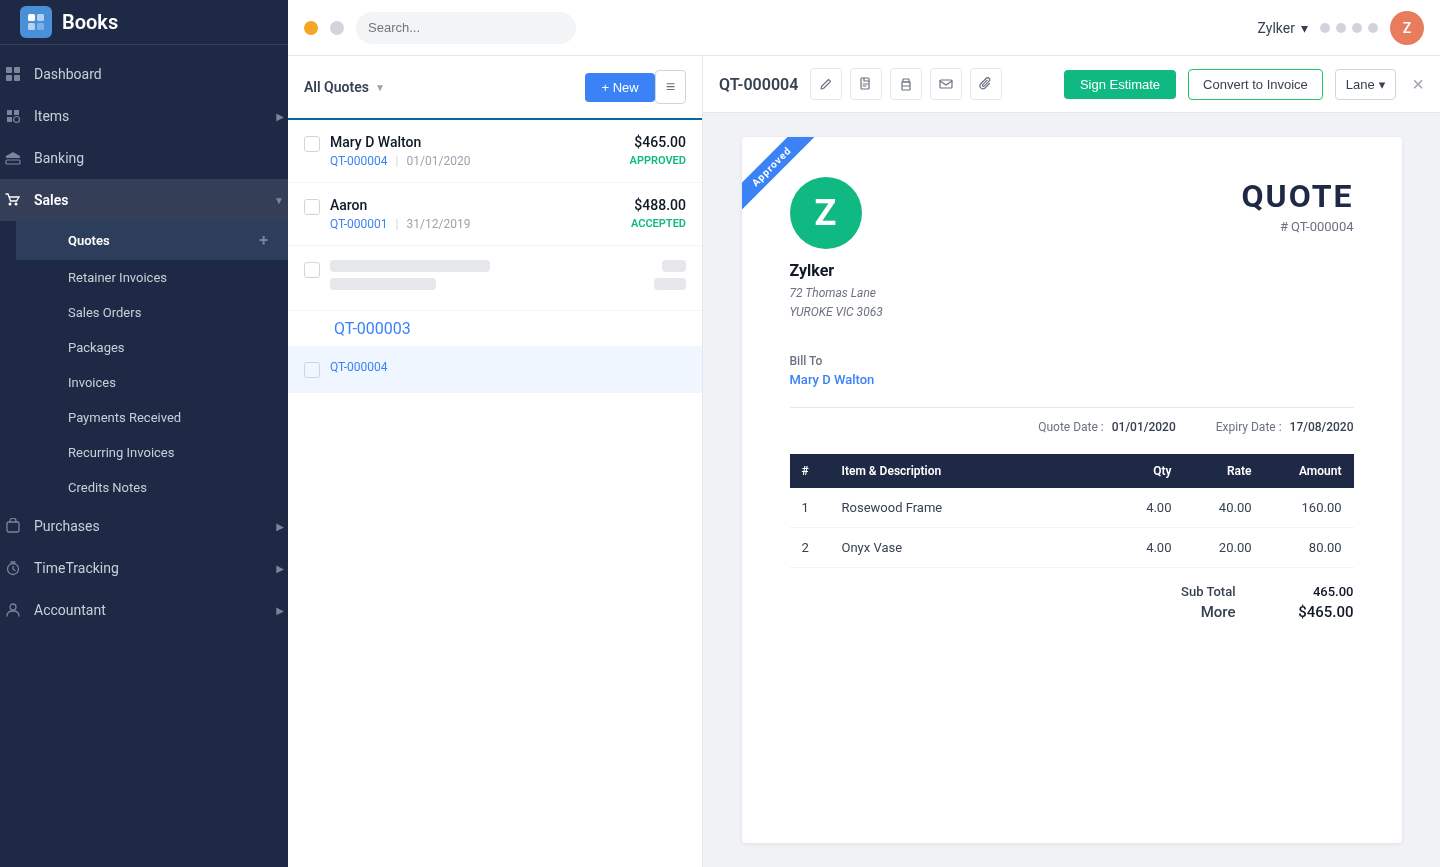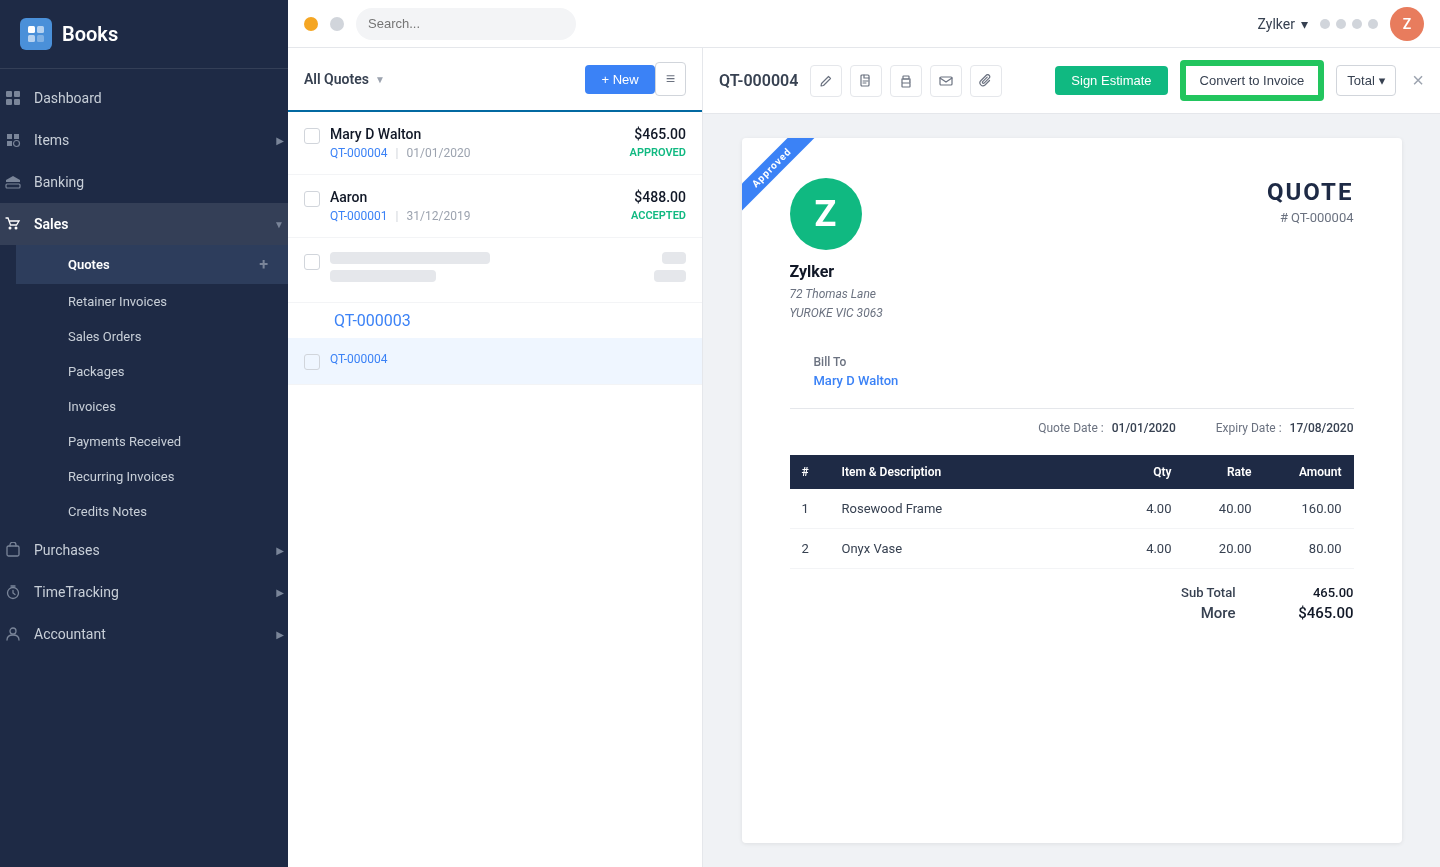--- a/index.html
+++ b/index.html
@@ -1,39 +1,39 @@
 <!DOCTYPE html>
 <html><head>
   <meta charset="utf-8">
   <style>
     * { box-sizing: border-box; margin: 0; padding: 0; }
     body { font-family: -apple-system, BlinkMacSystemFont, 'Segoe UI', Roboto, sans-serif; background: #f0f2f5; display: flex; height: 867px; overflow: hidden; }
 
     
     .sidebar { width: 288px; background: #1e2a45; color: #fff; display: flex; flex-direction: column; height: 100%; flex-shrink: 0; }
-    .sidebar-logo { display: flex; align-items: center; gap: 10px; padding: 18px 20px; border-bottom: 1px solid rgba(255,255,255,0.1); text-align: center; }
+    .sidebar-logo { display: flex; align-items: center; gap: 10px; padding: 6px 20px; border-bottom: 1px solid rgba(255,255,255,0.1); text-align: center; }
     .sidebar-logo-icon { width: 32px; height: 32px; background: #4a90d9; border-radius: 6px; display: flex; align-items: center; justify-content: center; color: white; font-size: 16px; }
     .sidebar-logo-text { font-size: 20px; font-weight: 600; color: white; }
     .sidebar-nav { flex: 1; overflow-y: auto; padding: 8px 0; }
     .nav-item { display: flex; align-items: center; justify-content: space-between; padding: 12px 4px; cursor: pointer; color: #c8cfd8; font-size: 14px; transition: background 0.15s; }
     .nav-item-left { display: flex; align-items: center; gap: 12px; }
     .nav-item.active { background: rgba(255,255,255,0.1); }
     .nav-item.active .nav-label { color: white; font-weight: 600; }
     .nav-arrow { font-size: 10px; color: #7a8599; }
     .sub-nav { padding-left: 16px; }
     .sub-nav-item { display: flex; align-items: center; justify-content: space-between; padding: 10px 20px 10px 52px; cursor: pointer; color: #c8cfd8; font-size: 13px; }
     .sub-nav-item.active-sub { background: #2d3d5c; color: white; font-weight: 600; }
     .sub-nav-item .add-icon { font-size: 16px; color: #7a8599; }
     .nav-icon { width: 18px; height: 18px; display: flex; align-items: center; justify-content: center; color: #7a8599; }
 
     
     .main { flex: 1; display: flex; flex-direction: column; overflow: hidden; }
 
     
-    .topbar { height: 48px; background: white; display: flex; align-items: center; padding: 0 16px; gap: 12px; border-bottom: 1px solid #e5e7eb; }
+    .topbar { height: 56px; background: white; display: flex; align-items: center; padding: 0 16px; gap: 12px; border-bottom: 1px solid #e5e7eb; }
     .topbar-dot-yellow { width: 14px; height: 14px; background: #f5a623; border-radius: 50%; }
     .topbar-dot-gray { width: 14px; height: 14px; background: #d1d5db; border-radius: 50%; }
     .topbar-search { flex: 0 0 220px; height: 32px; background: #f3f4f6; border-radius: 16px; border: none; padding: 0 12px; font-size: 13px; color: #9ca3af; }
     .topbar-spacer { flex: 1; }
     .topbar-user { display: flex; align-items: center; gap: 6px; font-size: 14px; color: #374151; cursor: pointer; }
     .topbar-dots { display: flex; gap: 6px; }
     .topbar-dot-sm { width: 10px; height: 10px; background: #d1d5db; border-radius: 50%; }
     .topbar-avatar { width: 34px; height: 34px; border-radius: 50%; background: #e87c5d; overflow: hidden; display: flex; align-items: center; justify-content: center; color: white; font-size: 14px; font-weight: 600; }
 
     
@@ -67,39 +67,39 @@
     .quote-item-skeleton .skeleton-line.w30 { width: 30%; }
 
     
     .detail-panel { flex: 1; background: #f0f2f5; display: flex; flex-direction: column; overflow: hidden; }
     .detail-header { background: white; padding: 12px 16px; display: flex; align-items: center; gap: 12px; border-bottom: 1px solid #e5e7eb; }
     .detail-id { font-size: 16px; font-weight: 600; color: #374151; }
     .detail-actions { display: flex; align-items: center; gap: 8px; }
     .action-icon-btn { width: 32px; height: 32px; background: white; border: 1px solid #e5e7eb; border-radius: 4px; display: flex; align-items: center; justify-content: center; cursor: pointer; color: #6b7280; font-size: 15px; }
     .detail-spacer { flex: 1; }
     .btn-sign { background: #10b981; color: white; border: none; border-radius: 4px; padding: 7px 16px; font-size: 13px; font-weight: 500; cursor: pointer; }
-    .btn-convert { background: white; color: #374151; border: 6px solid #22c55e; border-radius: 4px; padding: 7px 14px; font-size: 13px; cursor: pointer; }
+    .btn-convert { background: white; color: #374151; border: 1px solid #22c55e; border-radius: 4px; padding: 7px 14px; font-size: 13px; cursor: pointer; }
     .btn-more { background: white; color: #374151; border: 1px solid #d1d5db; border-radius: 4px; padding: 7px 10px; font-size: 13px; cursor: pointer; display: flex; align-items: center; gap: 4px; }
     .btn-close { background: transparent; border: none; font-size: 20px; color: #9ca3af; cursor: pointer; margin-left: 4px; }
 
     .detail-body { flex: 1; overflow-y: auto; padding: 24px; display: flex; justify-content: center; }
     .invoice-card { background: white; border-radius: 4px; width: 100%; max-width: 660px; padding: 40px 48px; box-shadow: 0 1px 4px rgba(0,0,0,0.08); position: relative; overflow: hidden; }
     
     
     .ribbon { position: absolute; top: 20px; left: -28px; background: #3b82f6; color: white; font-size: 10px; font-weight: 700; padding: 4px 32px; transform: rotate(-45deg); letter-spacing: 1px; }
 
     .invoice-top { display: flex; align-items: flex-start; justify-content: space-between; margin-bottom: 32px; }
     .company-logo { width: 72px; height: 72px; background: #10b981; border-radius: 50%; display: flex; align-items: center; justify-content: center; color: white; font-size: 36px; font-weight: 700; margin-bottom: 12px; }
     .company-name { font-size: 16px; font-weight: 700; color: #111827; margin-bottom: 4px; }
     .company-addr { font-size: 12px; color: #6b7280; line-height: 1.6; font-style: italic; }
     .invoice-title-block { text-align: right; }
-    .invoice-title { font-size: 24px; font-weight: 700; color: #1e2a45; letter-spacing: 2px; }
+    .invoice-title { font-size: 32px; font-weight: 700; color: #1e2a45; letter-spacing: 2px; }
     .invoice-num { font-size: 13px; color: #6b7280; margin-top: 4px; }
 
-    .bill-section { margin-bottom: 20px; margin-left: 24px; }
+    .bill-section { margin-bottom: 20px; }
     .bill-label { font-size: 12px; color: #6b7280; margin-bottom: 4px; font-weight: 500; }
     .bill-name { font-size: 13px; color: #3b82f6; font-weight: 500; }
     .dates-row { display: flex; gap: 40px; margin-bottom: 20px; justify-content: flex-end; }
     .date-item { display: flex; gap: 8px; font-size: 12px; }
     .date-label { color: #6b7280; }
     .date-value { color: #374151; font-weight: 500; }
     .divider { height: 1px; background: #e5e7eb; margin: 12px 0; }
 
     .items-table { width: 100%; border-collapse: collapse; margin-top: 8px; }
     .items-table thead tr { background: #1e2a45; color: white; }
@@ -386,21 +386,21 @@
           <button class="action-icon-btn" title="Attach">
             <svg width="14" height="14" viewBox="0 0 14 14" fill="none">
                 <path d="M10.5 6.5L6 11a3 3 0 01-4.24-4.24l5.5-5.5a2 2 0 012.83 2.83L5.1 9.09a1 1 0 01-1.41-1.41l4.5-4.5" stroke="#6b7280" stroke-width="1.2" stroke-linecap="round" stroke-linejoin="round"></path>
               </svg>
           </button>
         </div>
         <div class="detail-spacer"></div>
         <button class="btn-sign">Sign Estimate</button>
         <button class="btn-convert">Convert to Invoice</button>
         <button class="btn-more">
-          <span>Total</span>
+          <span>Lane</span>
           <span>▾</span>
         </button>
         <button class="btn-close">×</button>
       </div>
 
       <div class="detail-body">
         <div class="invoice-card">
 
           <div class="ribbon">Approved</div>
 

